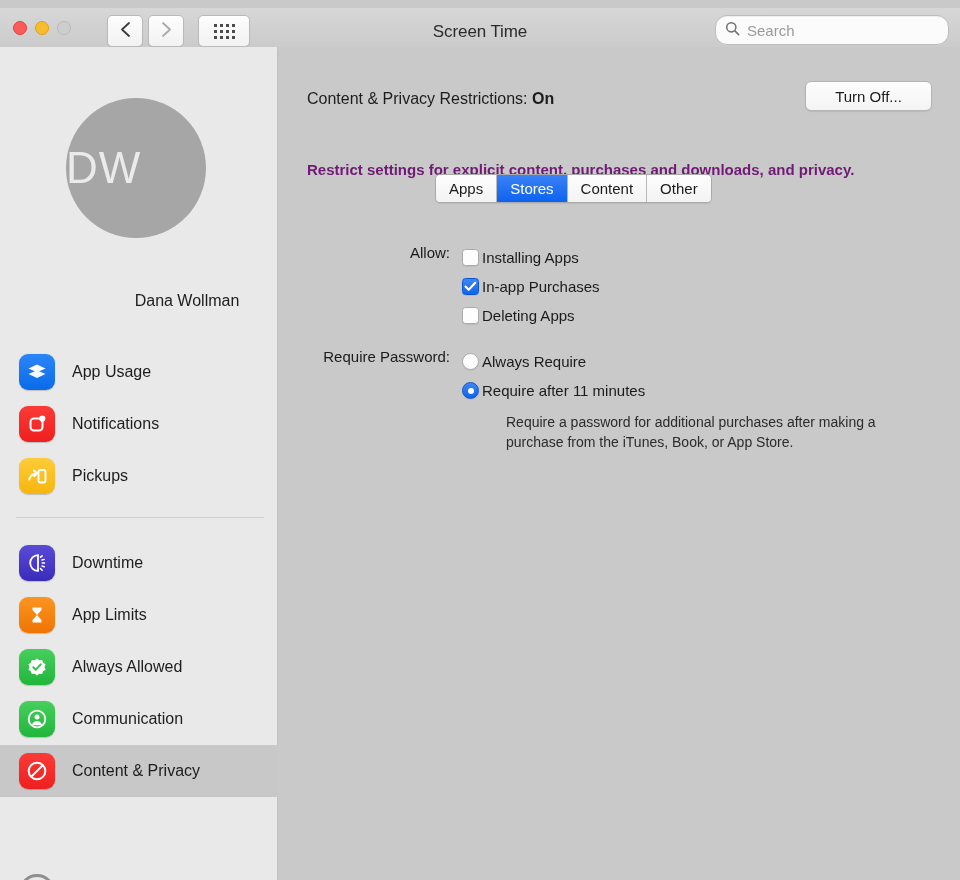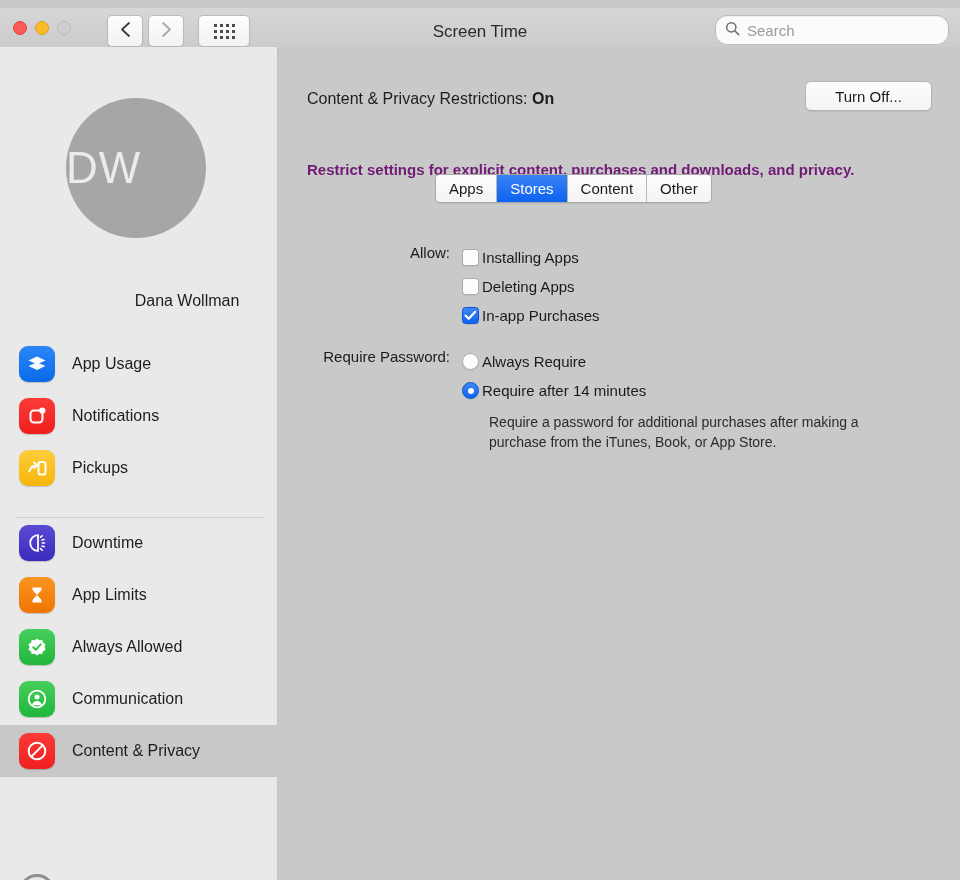--- a/index.html
+++ b/index.html
@@ -64,36 +64,36 @@
     position:absolute; left:66px; top:51px; width:140px; height:140px;
     border-radius:50%; background:#a6a6a6;
     display:flex; align-items:center; justify-content:flex-start;
     color:#ebebeb; font-size:44px; letter-spacing:1px; font-weight:300;
   }
   .username{
     position:absolute; left:0; top:245px; width:278px; text-align:center;
     font-size:16px; color:#1d1d1d;margin-left:48px;
   }
 
-  .navlist{ position:absolute; left:0; top:291px; width:278px; }
+  .navlist{ position:absolute; left:0; top:299px; width:278px; }
   .navitem{
     height:52px; display:flex; align-items:center; padding-left:19px; gap:17px;
     font-size:16px; color:#1d1d1d;
   }
   .navitem.selected{ background:#c8c8c8; }
   .ico{
     width:36px; height:36px; border-radius:9px; flex:0 0 36px;
     display:flex; align-items:center; justify-content:center;
     box-shadow:0 0.5px 1px rgba(0,0,0,0.18);
   }
   .divider{
     position:absolute; left:16px; top:470px; width:248px; height:1px;
     background:#cfcfcf;
   }
-  .navlist2{ position:absolute; left:0; top:470px; width:278px; }
+  .navlist2{ position:absolute; left:0; top:490px; width:278px; }
   .optionsitem{
     position:absolute; left:0; top:820px; width:278px;
     height:50px; display:flex; align-items:center; padding-left:19px; gap:17px;
     font-size:16px; color:#1d1d1d;
   }
   .optcircle{
     width:36px; height:36px; border-radius:50%; flex:0 0 36px;
     background:#e9e9e9; border:3px solid #8e8e8e;
     display:flex; align-items:center; justify-content:center; gap:2.5px;
   }
@@ -169,21 +169,21 @@
     display:flex; align-items:center; justify-content:center;
   }
   .radio.sel{
     background:linear-gradient(to bottom,#3f86f7,#0f63f0);
     border-color:#0a55cf;
   }
   .radio.sel::after{
     content:""; width:6px; height:6px; border-radius:50%; background:#fff;
   }
   .helptext{
-    margin-top:7px; margin-left:27px; width:390px;
+    margin-top:7px; margin-left:44px; width:390px;
     font-size:14px; color:#2b2b2b; line-height:1.45;
   }
 </style>
 </head>
 <body>
 
 <div class="titlebar">
   <div class="traffic">
     <div class="light red"></div>
     <div class="light yellow"></div>
@@ -368,47 +368,47 @@
     <div class="frow">
       <div class="flabel">Allow:</div>
       <div class="fopts">
 
         <label class="optline">
           <span class="cbox"></span>
           <span>Installing Apps</span>
         </label>
 
         <label class="optline">
-          <span class="cbox"></span>
-          <span>Deleting Apps</span>
-        </label>
-
-        <label class="optline">
           <span class="cbox checked">
             <svg width="13" height="11" viewBox="0 0 13 11">
                 <polyline points="1.5,5.6 4.7,8.8 11.2,1.8" fill="none" stroke="#fff" stroke-width="2.1" stroke-linecap="round" stroke-linejoin="round"></polyline>
               </svg>
           </span>
           <span>In-app Purchases</span>
         </label>
+
+        <label class="optline">
+          <span class="cbox"></span>
+          <span>Deleting Apps</span>
+        </label>
       </div>
     </div>
 
     <div class="frow" style="margin-top:17px;">
       <div class="flabel">Require Password:</div>
       <div class="fopts">
 
         <label class="optline">
           <span class="radio"></span>
           <span>Always Require</span>
         </label>
 
         <label class="optline">
           <span class="radio sel"></span>
-          <span>Require after 14 minutes</span>
+          <span>Require after 11 minutes</span>
         </label>
 
         <div class="helptext">Require a password for additional purchases after making a purchase from the iTunes, Book, or App Store.</div>
       </div>
     </div>
   </div>
 
 </div>
 
 </body></html>

